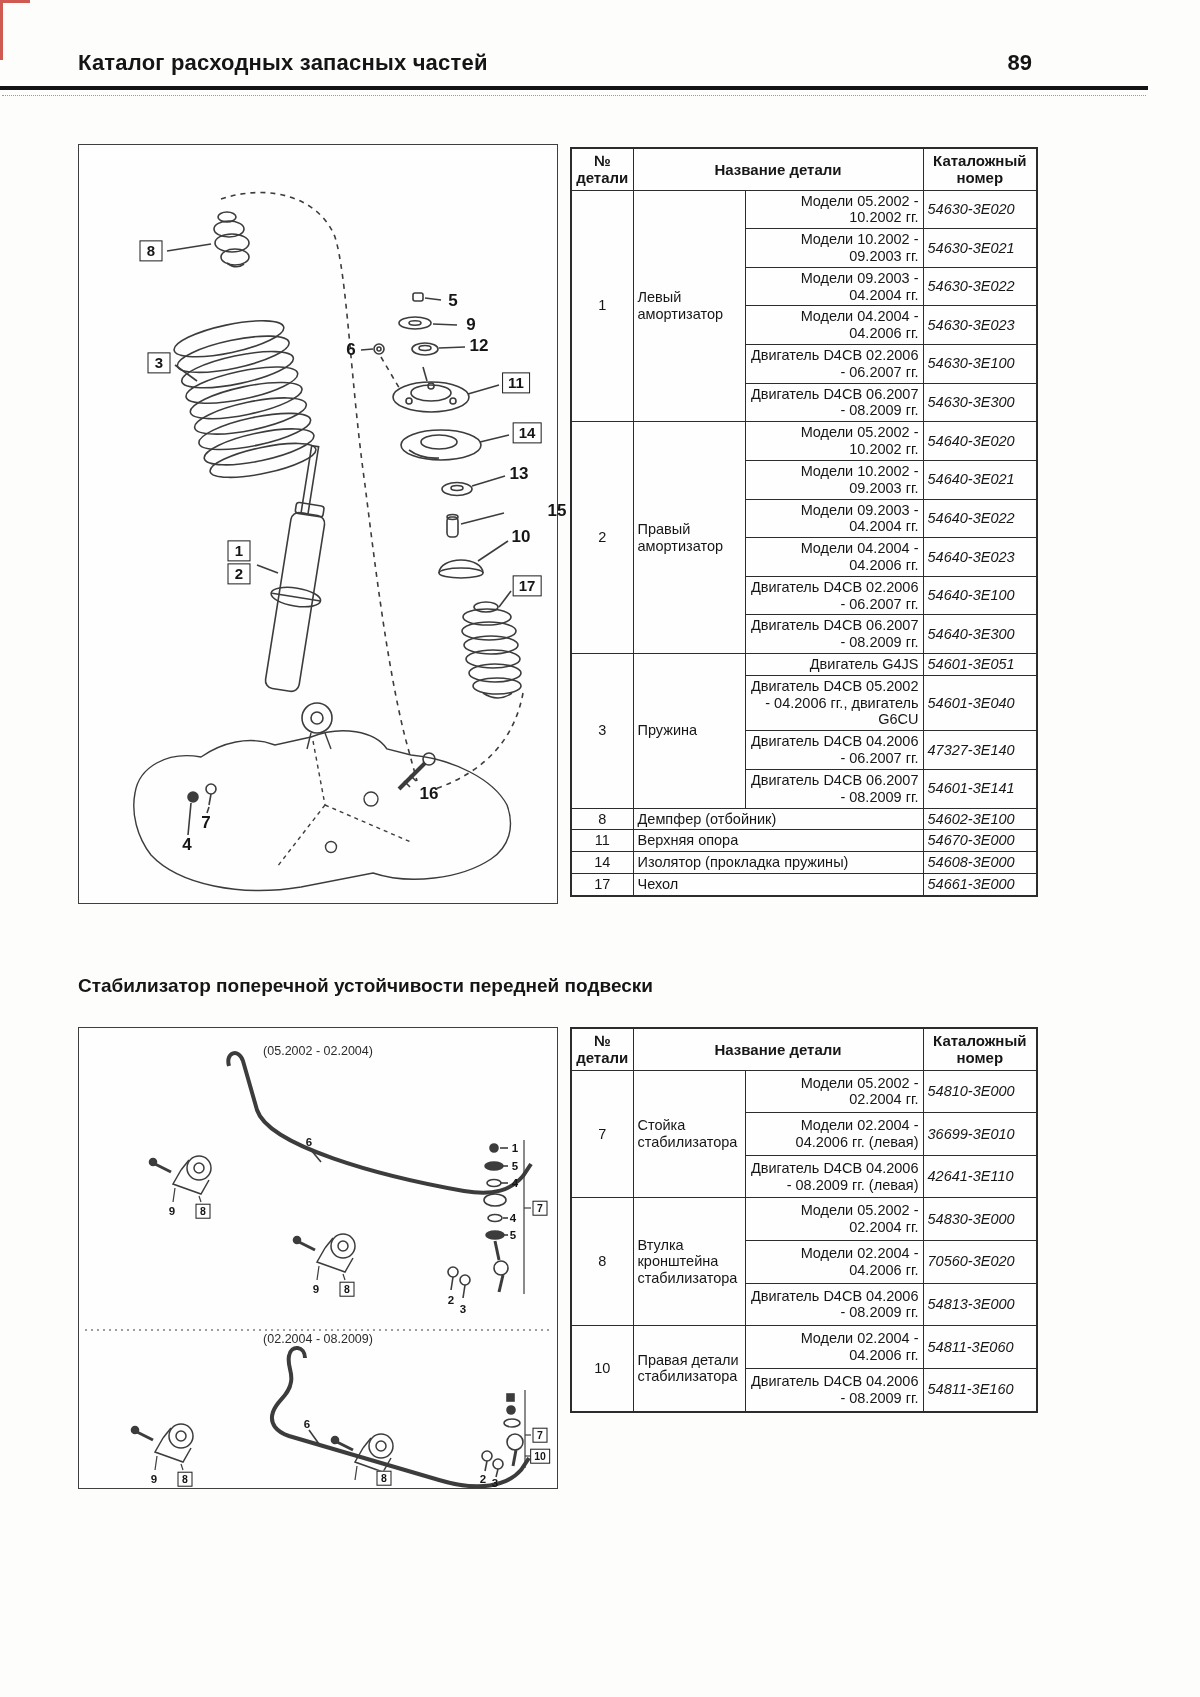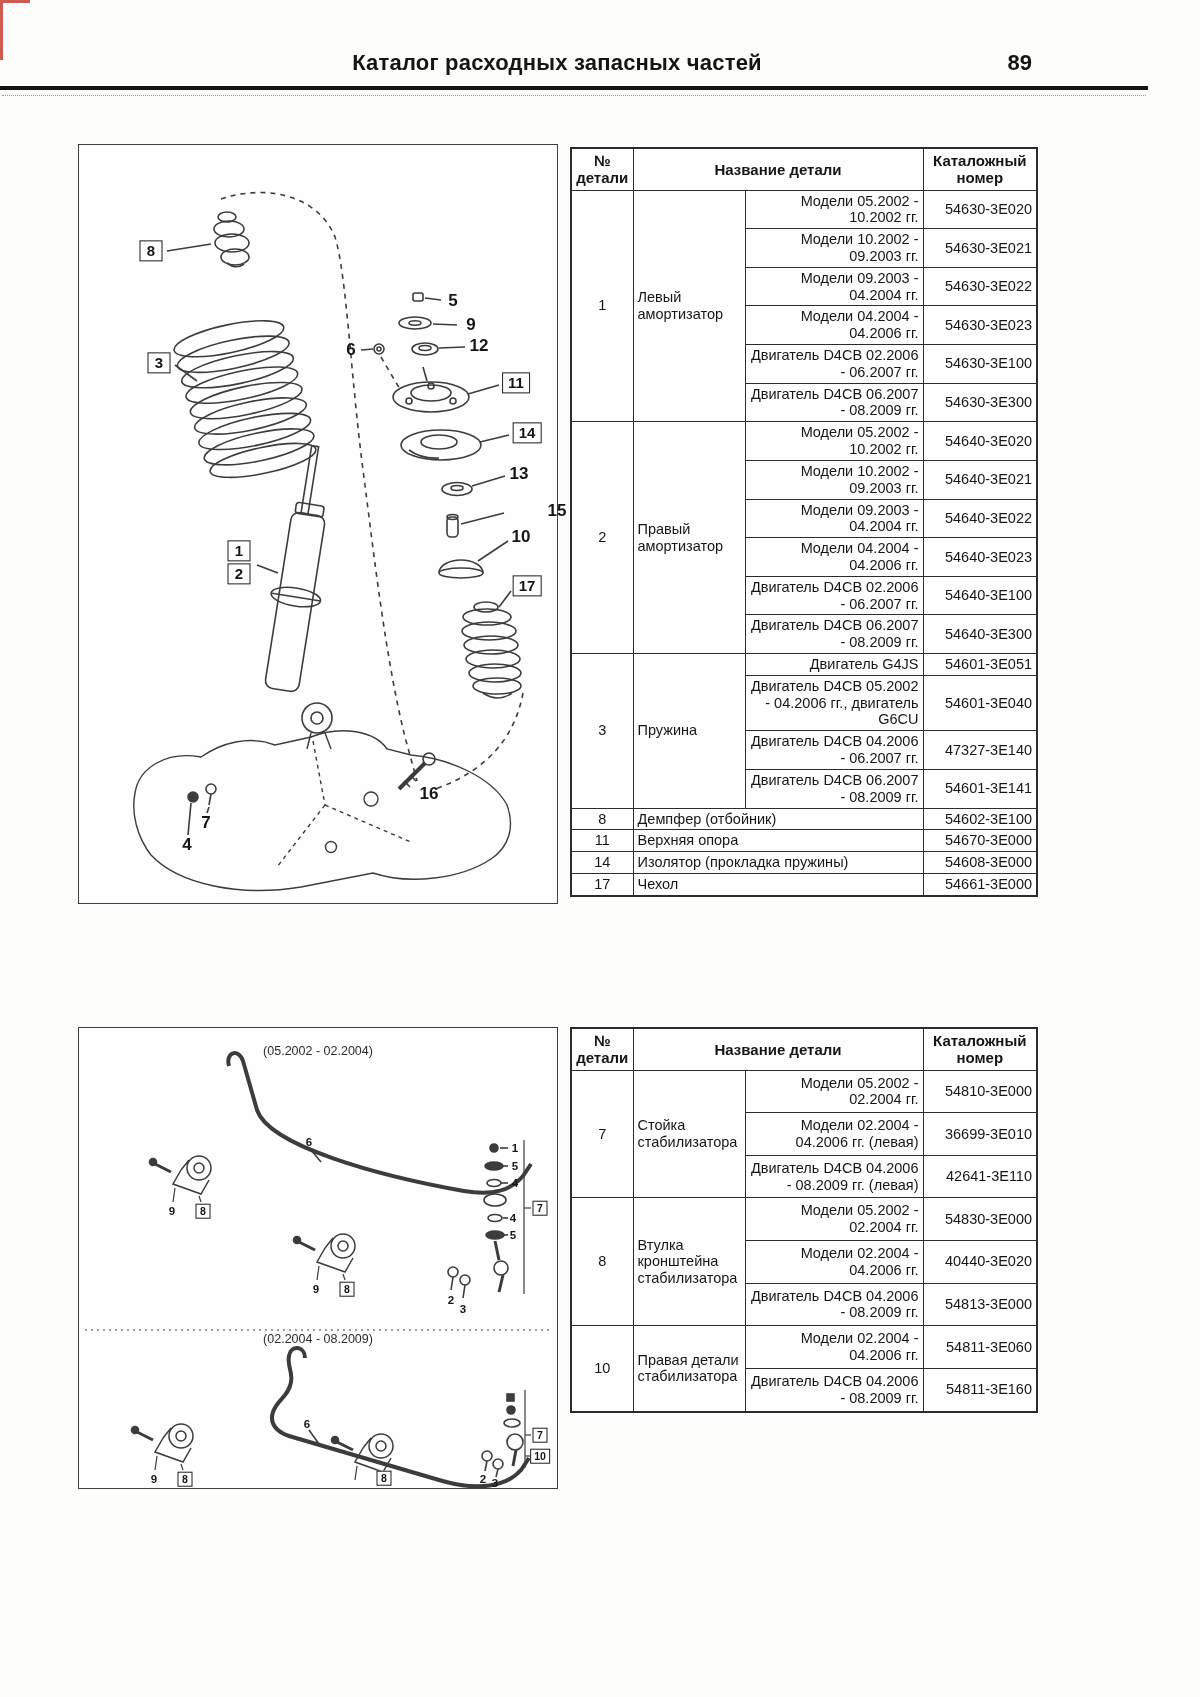--- a/index.html
+++ b/index.html
@@ -7,21 +7,21 @@
     position:relative; width:1200px; height:1697px; overflow:hidden;
     background:#fdfdfc; color:#151515;
     font-family:"Liberation Sans", sans-serif;
   }
   
   .scan-mark-top  { position:absolute; left:0; top:0; width:30px; height:3px; background:#cf5a52; }
   .scan-mark-left { position:absolute; left:0; top:0; width:3px; height:60px; background:#cf5a52; }
 
   .header-title {
     position:absolute; left:78px; top:50px; width:958px;
-    text-align:center; font-size:22px; font-weight:bold; letter-spacing:0.2px;
+    text-align:left; font-size:22px; font-weight:bold; letter-spacing:0.2px;
   }
   .page-number { position:absolute; right:168px; top:50px; font-size:22px; font-weight:bold; }
   .rule-thick { position:absolute; left:0; top:86px; width:1148px; border-top:4px solid #141414; }
   .rule-thin  { position:absolute; left:2px; top:95px; width:1144px; border-top:1px dotted #9a9a9a; }
 
   .section-title { position:absolute; left:78px; font-size:19px; font-weight:bold; margin:0; }
   #section1-title { top:103px; }
   #section2-title { top:975px; }
 
   .content { position:absolute; left:78px; }
@@ -61,21 +61,21 @@
   }
   #table2 td { padding:4px 4px; }
   .parts-table th { font-weight:bold; text-align:center; padding:3px 2px; font-size:15px; line-height:1.15; }
   .c-num  { width:62px; }
   .c-name { width:112px; }
   .c-desc { width:178px; }
   .c-code { width:114px; }
   td.cell-num  { text-align:center; }
   td.cell-name { text-align:left; }
   td.cell-desc { text-align:right; }
-  td.cell-code { text-align:right; white-space:nowrap; }
+  td.cell-code { text-align:left; white-space:nowrap;font-style:italic; }
 
   svg .ln { stroke:#3c3c3c; fill:none; stroke-width:1.6; }
 </style>
 </head>
 <body>
 
 <div class="page">
   <div class="scan-mark-top"></div>
   <div class="scan-mark-left"></div>
 
@@ -321,20 +321,21 @@
           </tr>
           <tr>
             <td class="cell-num">17</td>
             <td class="cell-name" colspan="2">Чехол</td>
             <td class="cell-code">54661-3E000</td>
           </tr>
         </tbody>
     </table>
   </div>
 
+  <h2 class="section-title" id="section2-title">Стабилизатор поперечной устойчивости передней подвески</h2>
 
   <div class="content" id="content2">
     <div class="diagram-box d2" id="diagram2-box">
       <div class="diagram-caption" id="caption-top">(05.2002 - 02.2004)</div>
       <div class="diagram-caption" id="caption-bottom">(02.2004 - 08.2009)</div>
       <svg width="478" height="460" viewBox="0 0 478 460">
         <defs>
           <g id="clamp">
             <circle cx="24" cy="8" r="12" fill="none" stroke="#3c3c3c" stroke-width="1.5"></circle>
             <circle cx="24" cy="8" r="5" fill="none" stroke="#3c3c3c" stroke-width="1.5"></circle>
@@ -454,21 +455,21 @@
             <td class="cell-code">42641-3E110</td>
           </tr>
           <tr>
             <td class="cell-num" rowspan="3">8</td>
             <td class="cell-name" rowspan="3">Втулка кронштейна стабилизатора</td>
             <td class="cell-desc">Модели 05.2002 - 02.2004 гг.</td>
             <td class="cell-code">54830-3E000</td>
           </tr>
           <tr>
             <td class="cell-desc">Модели 02.2004 - 04.2006 гг.</td>
-            <td class="cell-code">40440-3E020</td>
+            <td class="cell-code">70560-3E020</td>
           </tr>
           <tr>
             <td class="cell-desc">Двигатель D4CB 04.2006 - 08.2009 гг.</td>
             <td class="cell-code">54813-3E000</td>
           </tr>
           <tr>
             <td class="cell-num" rowspan="2">10</td>
             <td class="cell-name" rowspan="2">Правая детали стабилизатора</td>
             <td class="cell-desc">Модели 02.2004 - 04.2006 гг.</td>
             <td class="cell-code">54811-3E060</td>

